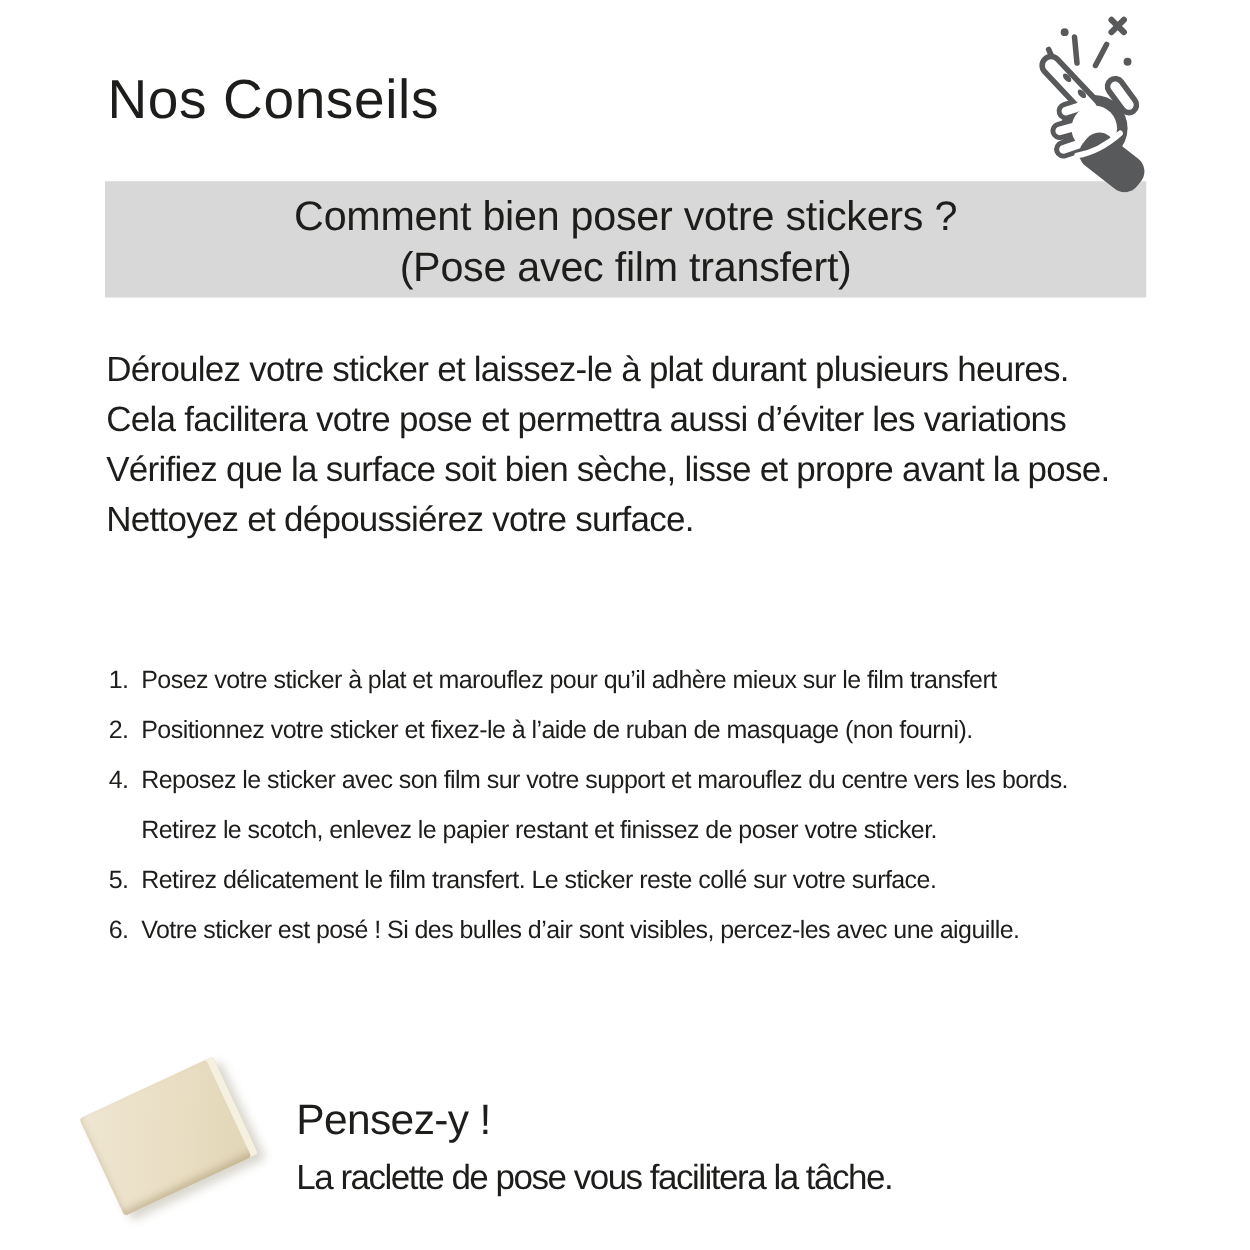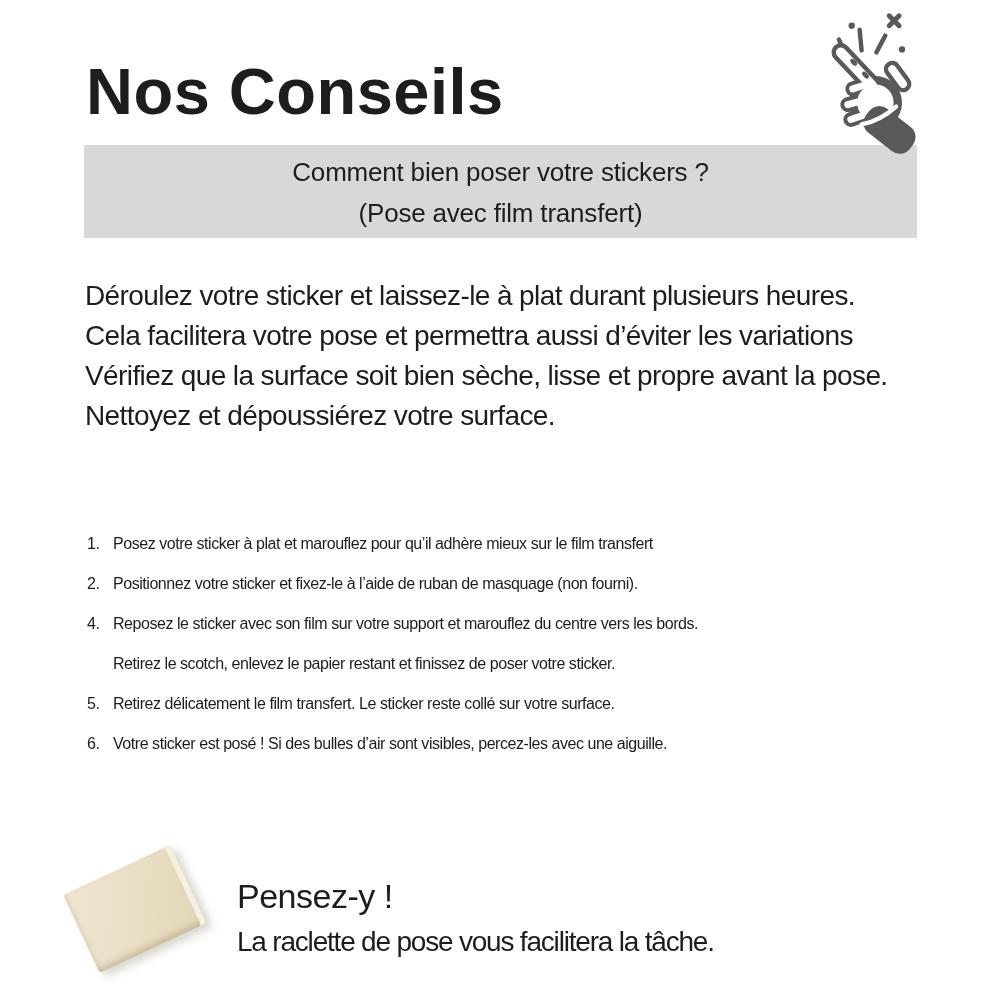--- a/index.html
+++ b/index.html
@@ -3,33 +3,33 @@
 <meta charset="utf-8">
 <style>
   * { margin:0; padding:0; box-sizing:border-box; }
   html,body { width:1000px; height:1000px; background:#ffffff; }
   body { position:relative; overflow:hidden;
          font-family:"Liberation Sans", sans-serif; color:#1d1d1b; }
 
   .page { position:absolute; inset:0; }
 
   .title { position:absolute; left:86px; top:56px;
-           font-size:65px; font-weight:700; letter-spacing:0.5px; line-height:1.1; }
+           font-size:44px; font-weight:400; letter-spacing:0.5px; line-height:1.1; }
 
   .snap-icon { position:absolute; left:816px; top:6px; width:104px; height:148px; z-index:3; }
 
   .banner { position:absolute; left:84px; top:145px; width:833px; height:93px;
             background:#d8d8d8; text-align:center; padding-top:7px; z-index:1; }
-  .banner-line { font-size:26px; line-height:41px; letter-spacing:-0.2px; }
+  .banner-line { font-size:33px; line-height:41px; letter-spacing:-0.2px; }
 
   .intro { position:absolute; left:85px; top:276px; width:900px; }
   .intro-line { font-size:28px; line-height:40px; letter-spacing:-0.6px; white-space:nowrap; }
 
   .steps { position:absolute; left:87px; top:524px; width:900px; }
-  .step-line { font-size:16px; line-height:40px; letter-spacing:-0.45px; white-space:nowrap; }
+  .step-line { font-size:20px; line-height:40px; letter-spacing:-0.45px; white-space:nowrap; }
   .step-num { display:inline-block; width:26px; }
   .step-line.cont { padding-left:26px; }
 
   .squeegee { position:absolute; left:76px; top:866px; width:118px; height:86px;
               transform:rotate(-25deg); border-radius:3px;
               background:linear-gradient(118deg,#efe6d2 0%,#e9dec3 55%,#e1d5b6 100%);
               box-shadow: 4px 6px 8px rgba(100,90,60,0.25),
                           inset -6px 0 0 #f5f0e0,
                           inset 0 -4px 6px rgba(140,120,80,0.35); }
 

